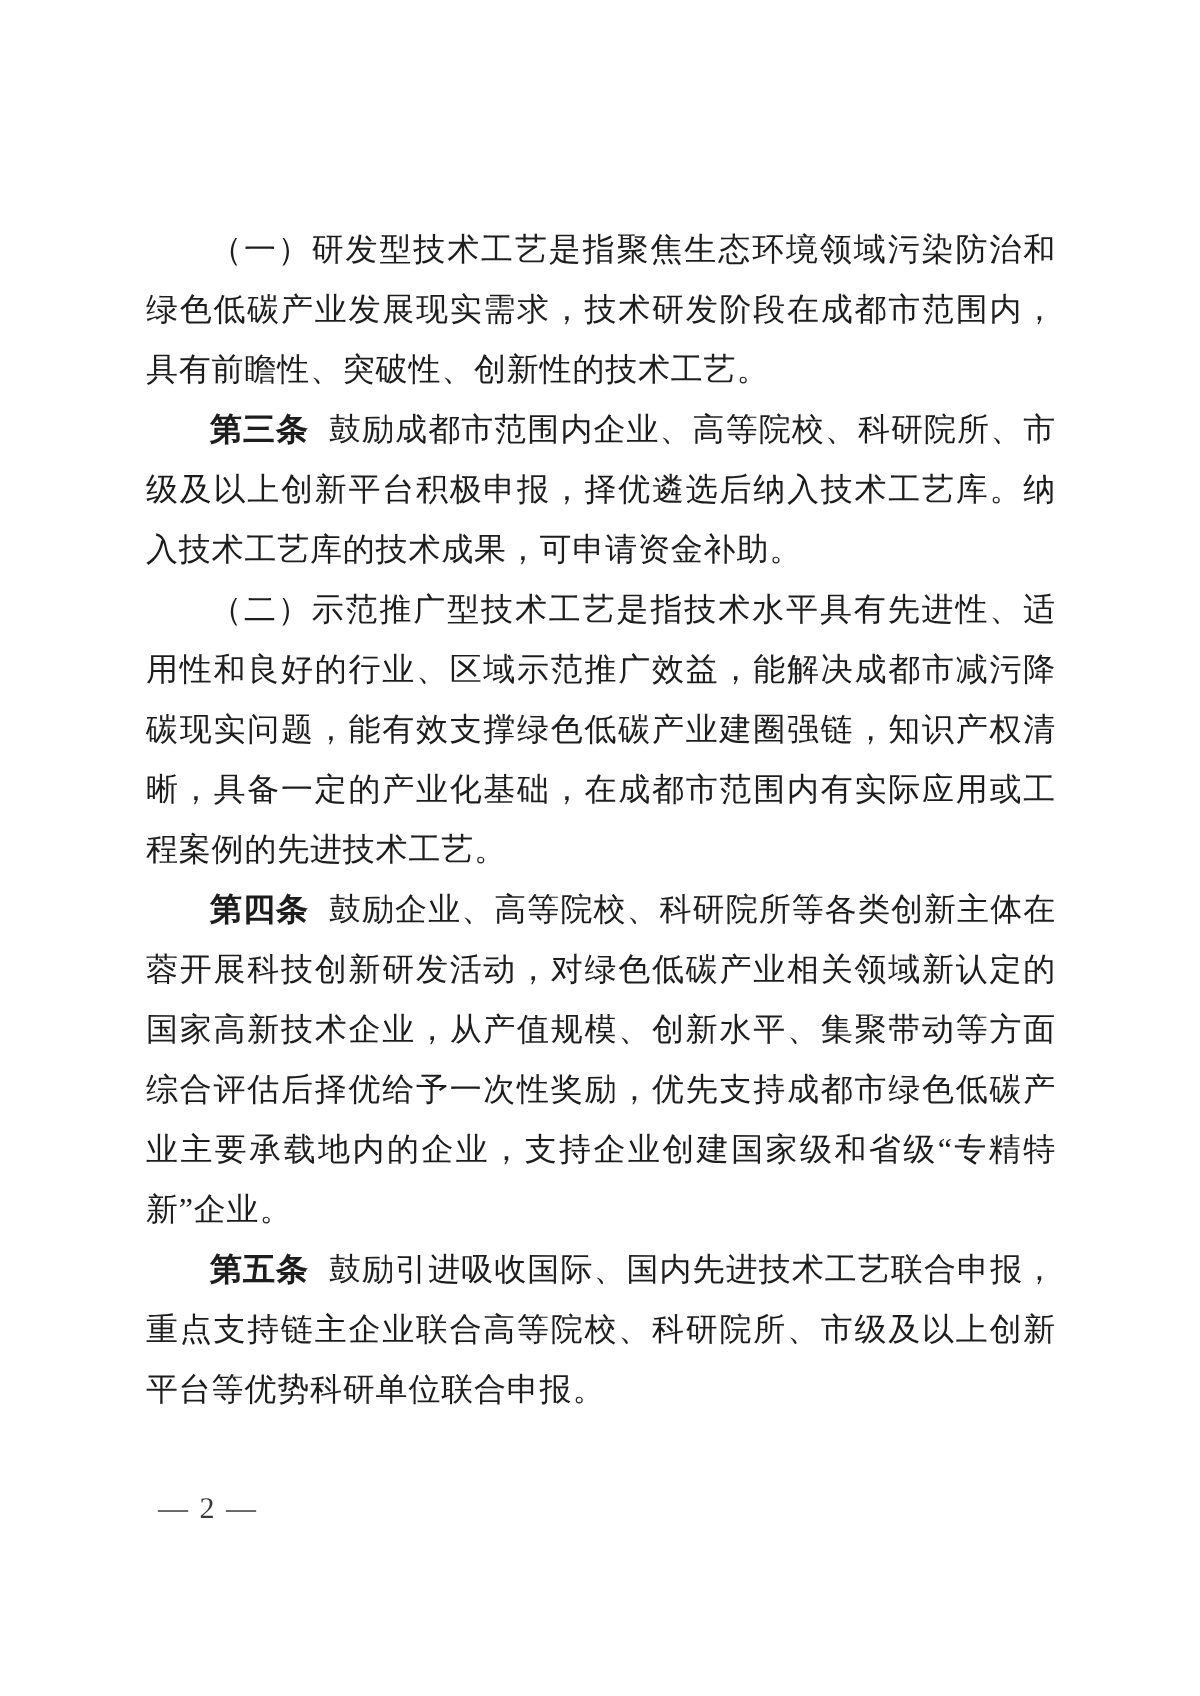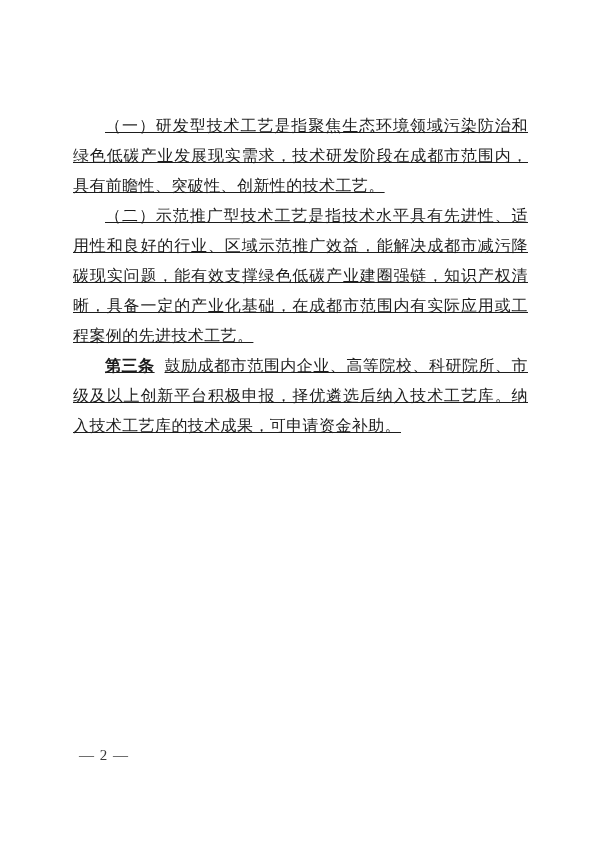--- a/index.html
+++ b/index.html
@@ -23,21 +23,20 @@
     top: 111px;
     width: 455px;
   }
   .para {
     margin: 0;
     text-indent: 2em;
     font-size: 16px;
     line-height: 30px;
     letter-spacing: 0.4px;
     text-align: justify;
-    text-decoration: underline;
   }
   .article-no {
     font-weight: bold;
   }
   .article-no:not(:empty) {
     margin-right: 0.62em;
   }
   .page-number {
     position: absolute;
     left: 79px;
@@ -47,17 +46,19 @@
     letter-spacing: 1px;
     color: #3a3a3a;
   }
 </style>
 </head>
 <body>
 
 <div class="page">
   <div class="content">
     <p class="para"><span class="article-no"></span><span>（一）研发型技术工艺是指聚焦生态环境领域污染防治和绿色低碳产业发展现实需求，技术研发阶段在成都市范围内，具有前瞻性、突破性、创新性的技术工艺。</span></p>
+    <p class="para"><span class="article-no">第三条</span><span>鼓励成都市范围内企业、高等院校、科研院所、市级及以上创新平台积极申报，择优遴选后纳入技术工艺库。纳入技术工艺库的技术成果，可申请资金补助。</span></p>
     <p class="para"><span class="article-no"></span><span>（二）示范推广型技术工艺是指技术水平具有先进性、适用性和良好的行业、区域示范推广效益，能解决成都市减污降碳现实问题，能有效支撑绿色低碳产业建圈强链，知识产权清晰，具备一定的产业化基础，在成都市范围内有实际应用或工程案例的先进技术工艺。</span></p>
-    <p class="para"><span class="article-no">第三条</span><span>鼓励成都市范围内企业、高等院校、科研院所、市级及以上创新平台积极申报，择优遴选后纳入技术工艺库。纳入技术工艺库的技术成果，可申请资金补助。</span></p>
+    <p class="para"><span class="article-no">第四条</span><span>鼓励企业、高等院校、科研院所等各类创新主体在蓉开展科技创新研发活动，对绿色低碳产业相关领域新认定的国家高新技术企业，从产值规模、创新水平、集聚带动等方面综合评估后择优给予一次性奖励，优先支持成都市绿色低碳产业主要承载地内的企业，支持企业创建国家级和省级“专精特新”企业。</span></p>
+    <p class="para"><span class="article-no">第五条</span><span>鼓励引进吸收国际、国内先进技术工艺联合申报，重点支持链主企业联合高等院校、科研院所、市级及以上创新平台等优势科研单位联合申报。</span></p>
   </div>
   <div class="page-number">— 2 —</div>
 </div>
 
 </body></html>

